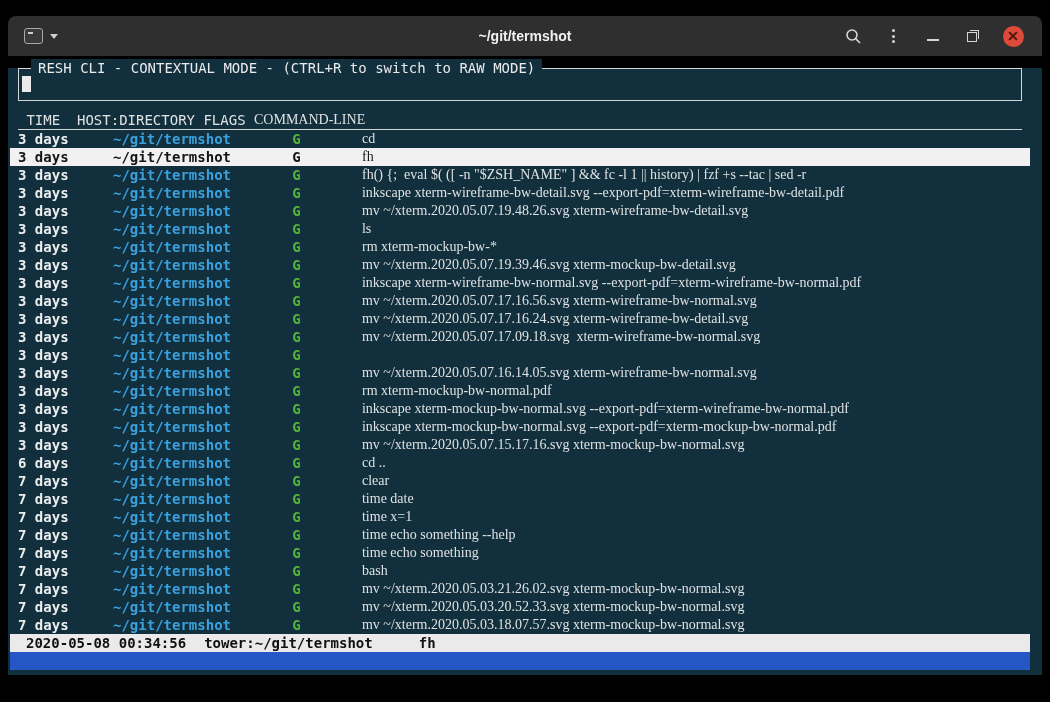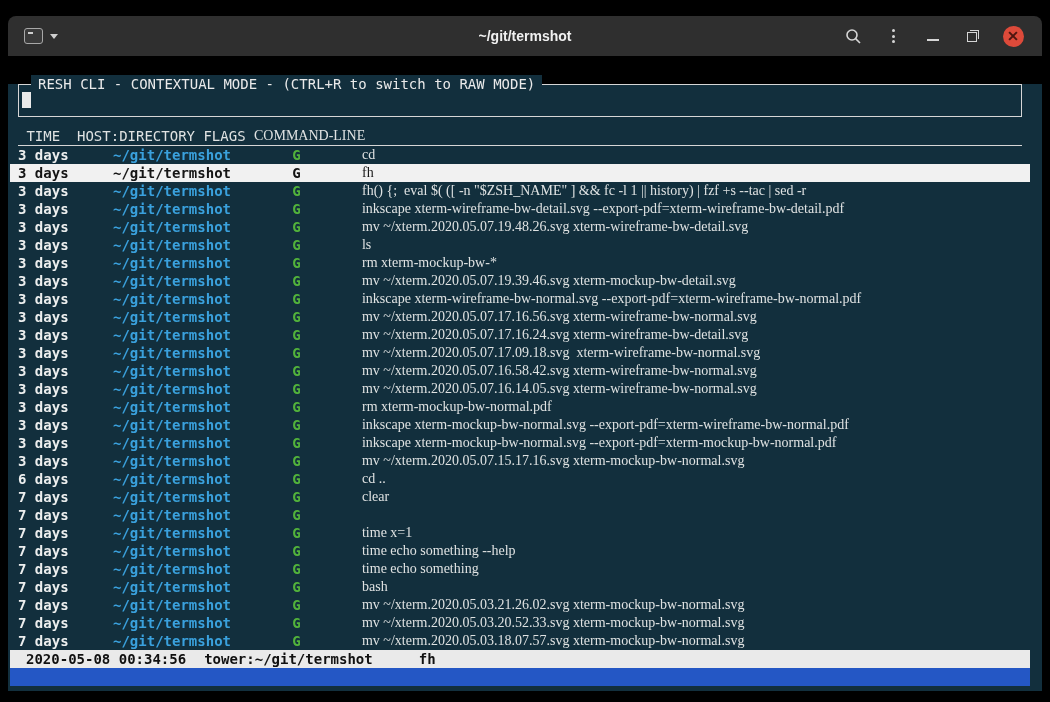--- a/index.html
+++ b/index.html
@@ -41,21 +41,21 @@
   .close-circle::after  { transform:translate(-50%,-50%) rotate(-45deg); }
 
   
   .terminal {
     background:var(--terminal-bg,#122f3d);
     padding:0 20px 5px 10px;
     font-family:"DejaVu Sans Mono",monospace;
     font-size:14px; line-height:18px;
     color:var(--text,#dfe2e2);
   }
-  .search-box { margin:28px 0 10px; border:1px solid var(--border,#d6d6d6); height:33px; position:relative;text-align:center; }
+  .search-box { margin:12px 0 10px; border:1px solid var(--border,#d6d6d6); height:33px; position:relative;text-align:center; }
   .box-title { position:absolute; top:-10px; left:12px; background:var(--terminal-bg,#122f3d);
                padding:0 7px; color:#eaeaea; white-space:pre; }
   .cursor { position:absolute; left:3px; top:7px; width:9px; height:16px; background:#eaeaea; }
 
   .grid { display:grid; grid-template-columns:7ch 15ch 6ch 1fr; white-space:pre; height:18px; }
   .header-row { border-bottom:1px solid var(--border,#d6d6d6); height:19px; }
   .header-row span { color:var(--text,#dfe2e2); font-weight:400; }
   .header-row .c-time { padding-left:1ch; }
   .c-time { font-weight:700; color:#eceeee; }
   .c-dir  { color:var(--dir-blue,#3aa1dd); font-weight:700; }
@@ -200,21 +200,20 @@
         <div class="grid row">
     <span class="c-time">3 days</span>
     <span class="c-dir">~/git/termshot</span>
     <span class="c-flag">G</span>
     <span class="c-cmd">mv ~/xterm.2020.05.07.17.09.18.svg  xterm-wireframe-bw-normal.svg</span>
   </div>
         <div class="grid row">
     <span class="c-time">3 days</span>
     <span class="c-dir">~/git/termshot</span>
     <span class="c-flag">G</span>
-    <span class="c-cmd">mv ~/xterm.2020.05.07.16.58.42.svg xterm-wireframe-bw-normal.svg</span>
   </div>
         <div class="grid row">
     <span class="c-time">3 days</span>
     <span class="c-dir">~/git/termshot</span>
     <span class="c-flag">G</span>
     <span class="c-cmd">mv ~/xterm.2020.05.07.16.14.05.svg xterm-wireframe-bw-normal.svg</span>
   </div>
         <div class="grid row">
     <span class="c-time">3 days</span>
     <span class="c-dir">~/git/termshot</span>
@@ -248,20 +247,21 @@
         <div class="grid row">
     <span class="c-time">7 days</span>
     <span class="c-dir">~/git/termshot</span>
     <span class="c-flag">G</span>
     <span class="c-cmd">clear</span>
   </div>
         <div class="grid row">
     <span class="c-time">7 days</span>
     <span class="c-dir">~/git/termshot</span>
     <span class="c-flag">G</span>
+    <span class="c-cmd">time date</span>
   </div>
         <div class="grid row">
     <span class="c-time">7 days</span>
     <span class="c-dir">~/git/termshot</span>
     <span class="c-flag">G</span>
     <span class="c-cmd">time x=1</span>
   </div>
         <div class="grid row">
     <span class="c-time">7 days</span>
     <span class="c-dir">~/git/termshot</span>

